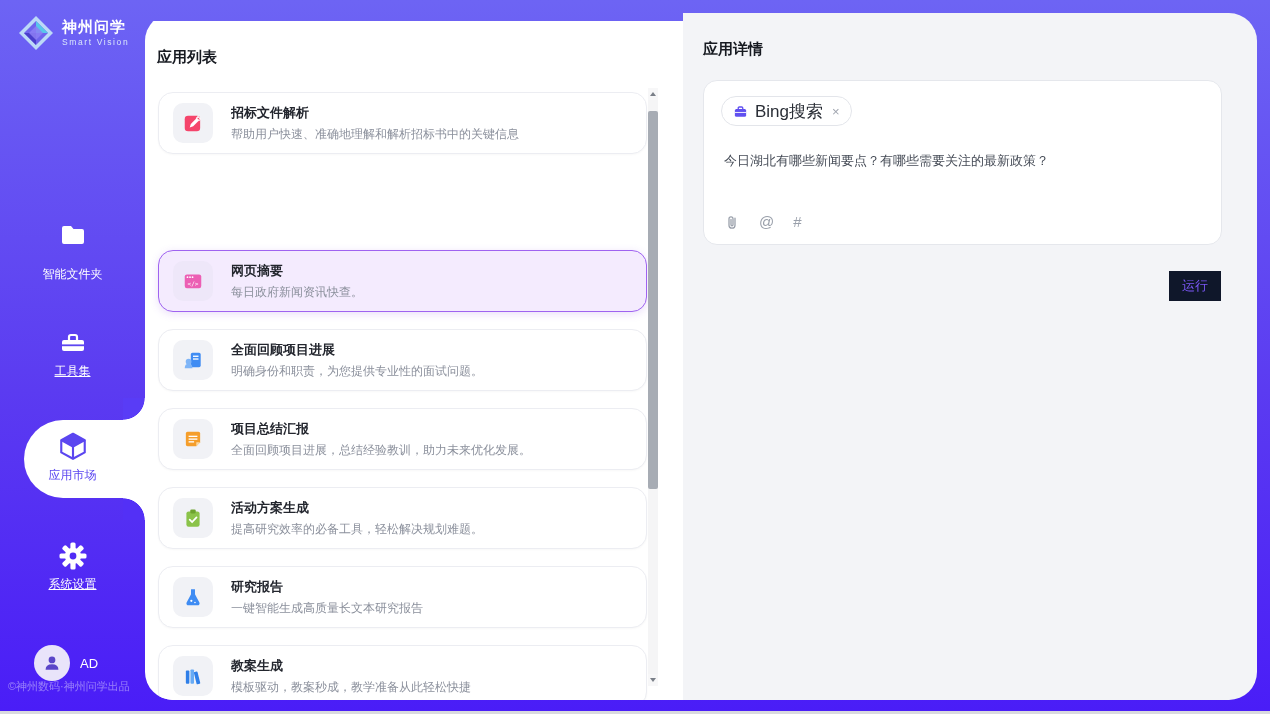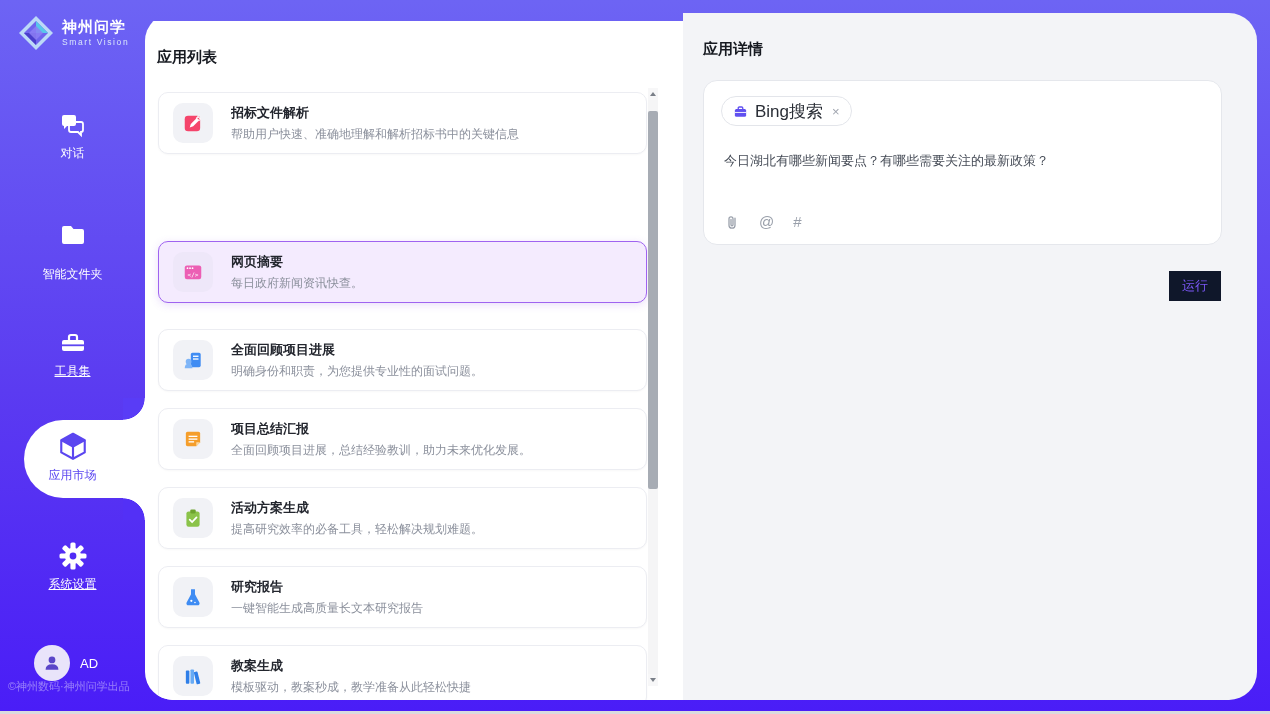--- a/index.html
+++ b/index.html
@@ -36,21 +36,21 @@
   .side-footer { position:absolute; left:8px; top:679px; color:rgba(255,255,255,.42); font-size:11px; white-space:nowrap; }
 
   
   .content { position:absolute; left:145px; top:13px; width:1112px; height:687px;
     border-radius:28px; overflow:hidden; display:flex; }
   .panel-list { position:relative; width:538px; height:100%; background:#fff;margin-top:8px; }
   .panel-detail { position:relative; flex:1; height:100%; background:#f3f4f7; }
   .panel-title { position:absolute; font-size:15px; font-weight:700; color:#171a21; }
 
   .card { position:absolute; left:13px; width:489px; height:62px; background:#fff;
-    border:1px solid #ecedf2; border-radius:10px; display:flex; align-items:center;
+    border:1px solid #ecedf2; border-radius:15px; display:flex; align-items:center;
     padding:0 14px; gap:18px; cursor:pointer; box-shadow:0 1px 2px rgba(20,20,40,.03); }
   .card.selected { background:#f4ebfe; border:1px solid #9f63f0; box-shadow:0 2px 8px rgba(140,80,230,.18); }
   .tile { width:40px; height:40px; border-radius:10px; background:#f1f2f6; flex:0 0 auto;
     display:flex; align-items:center; justify-content:center; }
   .card.selected .tile { background:#eee7f9; }
   .card-text { display:flex; flex-direction:column; gap:4px; overflow:hidden; }
   .card-name { font-size:13px; font-weight:700; color:#23262e; }
   .card-desc { font-size:12px; color:#8b909c; white-space:nowrap; }
 
   
@@ -95,27 +95,20 @@
       <div class="logo-text">
         <span class="logo-title">神州问学</span>
         <span class="logo-sub">Smart Vision</span>
       </div>
     </div>
 
     <div class="active-blob"></div>
     <div class="fillet top"></div>
     <div class="fillet bot"></div>
 
-    <div class="nav-item" style="top:110px;">
-      <svg width="30" height="30" viewBox="0 0 30 30">
-        <path d="M4 7 q0-2 2-2 h10 q2 0 2 2 v7 q0 2 -2 2 h-7 l-3 3 v-3 h-0 q-2 0 -2-2 z" fill="#fff"></path>
-        <path d="M13 12 h10 q2 0 2 2 v6 q0 2 -2 2 v3 l-3-3 h-7 q-2 0 -2-2 v-6 q0-2 2-2 z" fill="none" stroke="#fff" stroke-width="1.8"></path>
-      </svg>
-      <span class="nav-label">对话</span>
-    </div>
 
     <div class="nav-item" style="top:220px;gap:16px;">
       <svg width="30" height="30" viewBox="0 0 30 30">
         <path d="M4 8 q0-2 2-2 h7 l2.5 3 H24 q2 0 2 2 v11 q0 2 -2 2 H6 q-2 0 -2-2 z" fill="#fff"></path>
       </svg>
       <span class="nav-label">智能文件夹</span>
     </div>
 
     <div class="nav-item" style="top:328px;">
       <svg width="30" height="30" viewBox="0 0 30 30">
@@ -180,21 +173,21 @@
             <path d="M13.2 5.6 l1.4-1.4 2.2 2.2 -1.4 1.4 z" fill="#f5456b" stroke="#fff" stroke-width="1"></path>
           </svg>
         </div>
         <div class="card-text">
           <span class="card-name">招标文件解析</span>
           <span class="card-desc">帮助用户快速、准确地理解和解析招标书中的关键信息</span>
         </div>
       </div>
 
 
-      <div class="card selected" style="top:220px;">
+      <div class="card selected" style="top:229px;">
         <div class="tile">
           <svg width="22" height="22" viewBox="0 0 20 20">
             <rect x="2.5" y="4" width="15" height="12.5" rx="2" fill="#ec5fb4"></rect>
             <circle cx="5" cy="6.5" r=".8" fill="#fff"></circle>
               <circle cx="7.3" cy="6.5" r=".8" fill="#fff"></circle>
               <circle cx="9.6" cy="6.5" r=".8" fill="#fff"></circle>
             <text x="10" y="14.4" font-size="5.5" fill="#fff" text-anchor="middle" font-family="DejaVu Sans Mono, monospace">&lt;/&gt;</text>
           </svg>
         </div>
         <div class="card-text">

